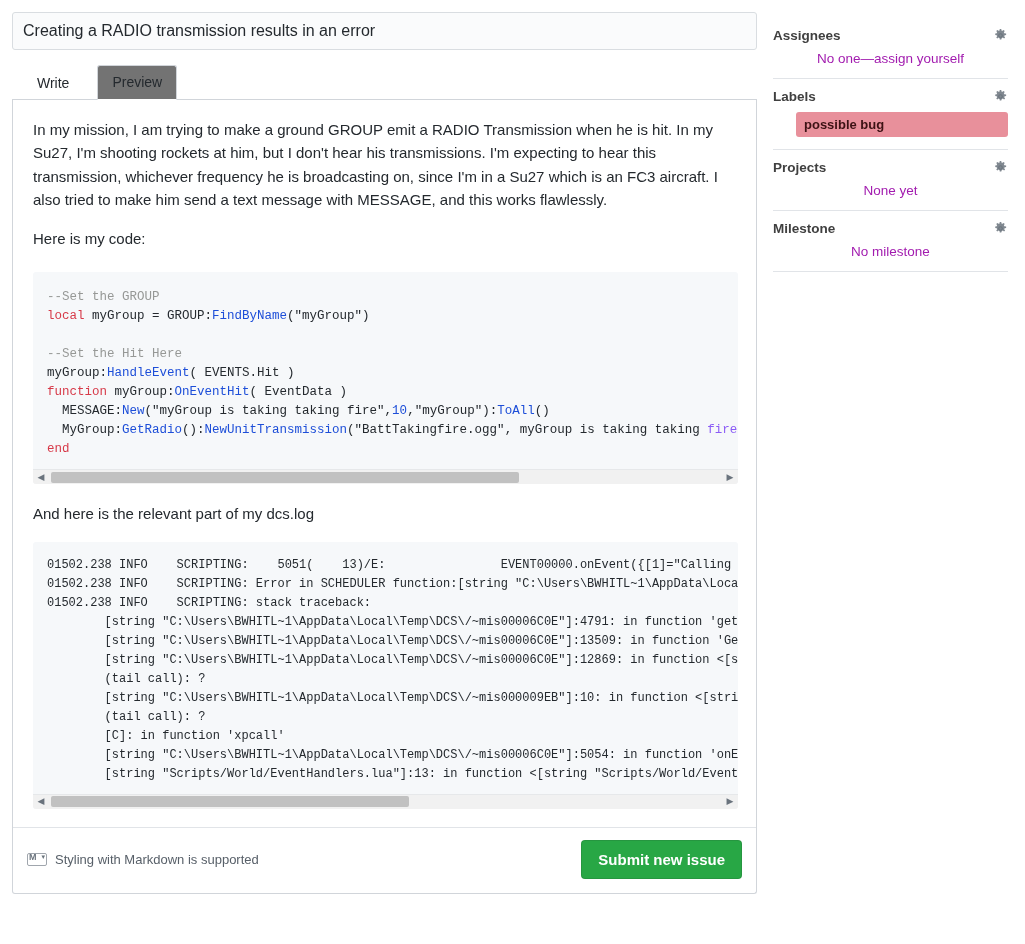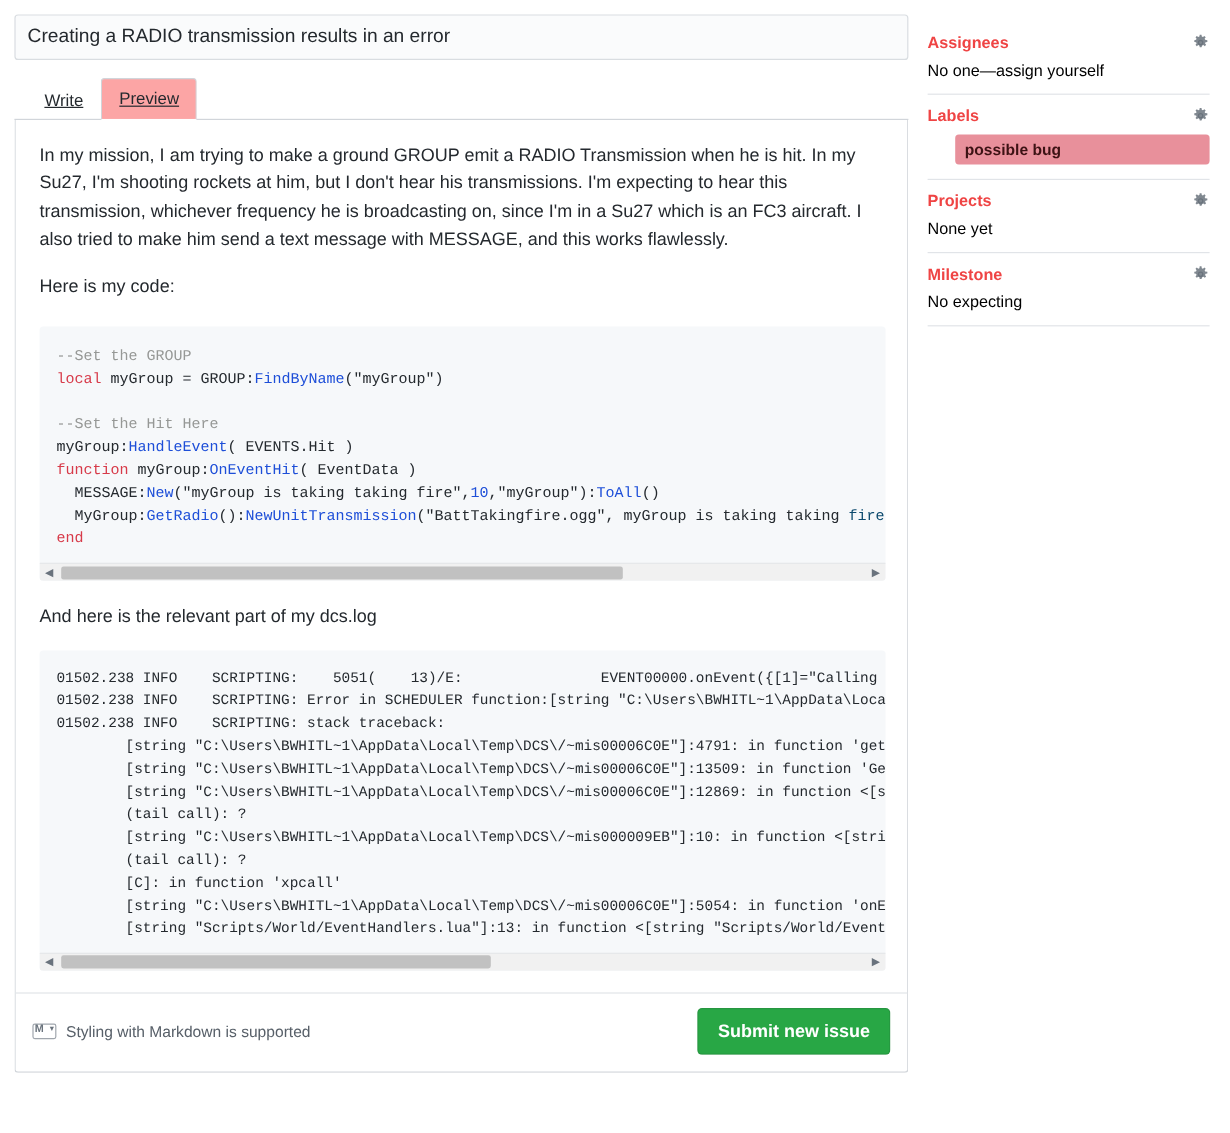--- a/index.html
+++ b/index.html
@@ -50,26 +50,26 @@
     font-size: 14px;
     padding: 8px 14px 9px 14px;
     color: #24292e;
     border: 1px solid transparent;
     border-bottom: none;
     border-radius: 3px 3px 0 0;
     position: relative;
     top: 1px;
     cursor: pointer;
     background: transparent;
-    text-decoration: underline;
   }
   .tab.selected {
-    background: #fca5a5;
+    background: #737373;
     border-color: #d1d5da;
     border-bottom: 1px solid #ffffff;
+    margin-left: 13px;
   }
 
   .body-wrap {
     border: 1px solid #d1d5da;
     border-top: none;
     border-radius: 0 0 3px 3px;
     background: #ffffff;
     padding: 0 0 0 0;
   }
 
@@ -119,21 +119,21 @@
     position: absolute; top: 2px; height: 11px;
     background: #c1c1c1; border-radius: 2px;
     left: 2px;
   }
 
   
   .c-com { color: #969896; }
   .c-kw  { color: #d73a49; margin-top: 20px; }
   .c-fn  { color: #1d4ed8; }
   .c-str { color: #24292e; }
-  .c-orange { color: #0c4a6e; text-align: right; }
+  .c-orange { color: #8b5cf6; text-align: right; }
 
   .footer-bar {
     border-top: 1px solid #e1e4e8;
     padding: 12px 14px 14px 14px;
     display: flex;
     align-items: center;
     justify-content: space-between;
   }
   .md-hint {
     display: flex; align-items: center; gap: 8px;
@@ -177,32 +177,32 @@
     padding-top: 8px;
     font-size: 13.5px;
   }
   .side-section {
     border-bottom: 1px solid #e1e4e8;
     padding: 10px 0 12px 0;
   }
   .side-section:first-child { padding-top: 8px; }
   .side-head {
     display: flex; align-items: center; justify-content: space-between;
-    color: #ef4444;
+    color: #404040;
     font-weight: bold;
     font-size: 13.5px;
     margin-bottom: 8px;
   }
   .gear {
     width: 15px; height: 15px;
     color: #6a737d;
     cursor: pointer;
     display: inline-block;
   }
-  .side-empty { color: #000000; font-size: 13.5px; }
+  .side-empty { color: #a21caf; font-size: 13.5px; text-align: center; }
   .label-chip {
     display: block;
     background: #e8909b;
     color: #3d1214;
     padding: 5px 8px;
     border-radius: 3px;
     font-size: 13px;
     font-weight: bold;
     margin-top: 4px;
     margin-left: 23px;
@@ -336,17 +336,17 @@
     <div class="side-section">
       <div class="side-head">
         <span>Milestone</span>
         <span class="gear">
           <svg width="15" height="15" viewBox="0 0 16 16" fill="#6a737d">
               <path d="M8 10.5a2.5 2.5 0 1 1 0-5 2.5 2.5 0 0 1 0 5zm0-1.2a1.3 1.3 0 1 0 0-2.6 1.3 1.3 0 0 0 0 2.6z"></path>
               <path d="M7.2 1h1.6l.25 1.6c.37.11.72.26 1.04.45l1.3-.95 1.13 1.13-.95 1.3c.19.32.34.67.45 1.04L14 5.82v1.6l-1.6.25c-.11.37-.26.72-.45 1.04l.95 1.3-1.13 1.13-1.3-.95c-.32.19-.67.34-1.04.45L8.8 12.2H7.2l-.25-1.56c-.37-.11-.72-.26-1.04-.45l-1.3.95L3.48 10l.95-1.3a4.4 4.4 0 0 1-.45-1.04L2.4 7.42v-1.6l1.58-.25c.11-.37.26-.72.45-1.04l-.95-1.3 1.13-1.13 1.3.95c.32-.19.67-.34 1.04-.45L7.2 1z" opacity=".85"></path>
             </svg>
         </span>
       </div>
-      <div class="side-empty">No expecting</div>
+      <div class="side-empty">No milestone</div>
     </div>
 
   </div>
 </div>
 
 </body></html>

